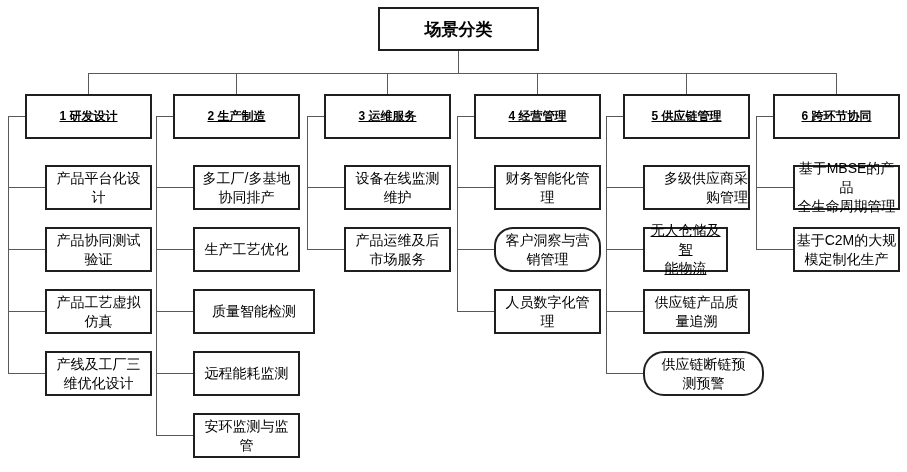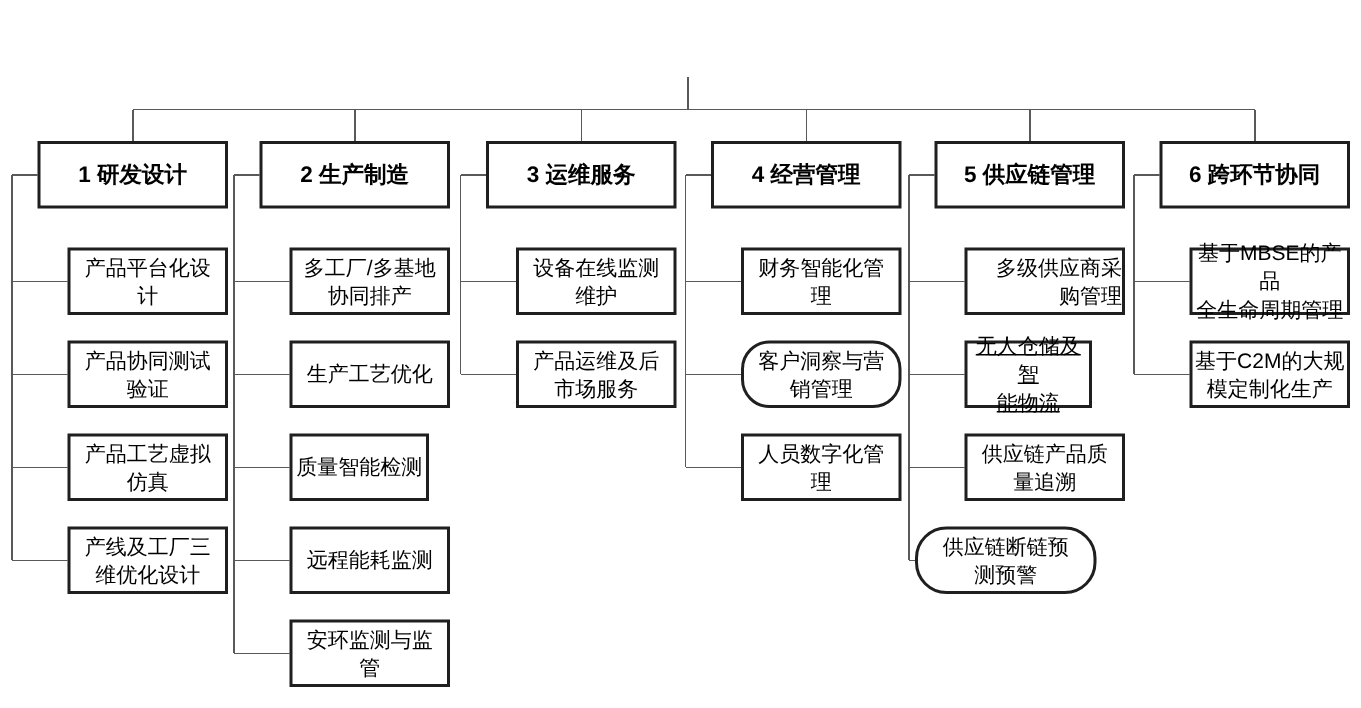--- a/index.html
+++ b/index.html
@@ -31,21 +31,22 @@
   .box .lbl{
     white-space:pre-line;
     width:100%;
   }
   .root-box{
     font-weight:bold;
     font-size:17px;
   }
   .cat-box{
     font-weight:bold;
-    font-size:15px;
+    font-size:12px;
+    text-decoration:underline;
   }
   .leaf-box{
     font-weight:normal;
     font-size:14px;
     line-height:19px;
   }
 </style>
 </head>
 <body>
 
@@ -85,20 +86,23 @@
       <line x1="606" y1="187.5" x2="643" y2="187.5" stroke="#595959" stroke-width="1"></line>
       <line x1="606" y1="249.5" x2="643" y2="249.5" stroke="#595959" stroke-width="1"></line>
       <line x1="606" y1="311.5" x2="643" y2="311.5" stroke="#595959" stroke-width="1"></line>
       <line x1="606" y1="373.5" x2="643" y2="373.5" stroke="#595959" stroke-width="1"></line>
       <line x1="836.5" y1="73" x2="836.5" y2="94" stroke="#595959" stroke-width="1"></line>
       <line x1="756" y1="116.5" x2="773" y2="116.5" stroke="#595959" stroke-width="1"></line>
       <line x1="756" y1="116.5" x2="756" y2="249.5" stroke="#595959" stroke-width="1"></line>
       <line x1="756" y1="187.5" x2="793" y2="187.5" stroke="#595959" stroke-width="1"></line>
       <line x1="756" y1="249.5" x2="793" y2="249.5" stroke="#595959" stroke-width="1"></line>
     </svg>
+  <div class="box root-box" id="root-node" style="left:378px;top:7px;width:161px;height:44px;">
+    <span class="lbl">场景分类</span>
+  </div>
   <div id="tree">
       <div class="box cat-box" style="left: 25px; top: 94px; width: 127px; height: 45px; border-color: rgb(31, 31, 31);">
         <span class="lbl">1 研发设计</span>
       </div>
       <div class="box leaf-box" style="left: 45px; top: 165px; width: 107px; height: 45px; border-color: rgb(31, 31, 31);">
         <span class="lbl">产品平台化设
 计</span>
       </div>
       <div class="box leaf-box" style="left: 45px; top: 227px; width: 107px; height: 45px; border-color: rgb(31, 31, 31);">
         <span class="lbl">产品协同测试
@@ -115,21 +119,21 @@
       <div class="box cat-box" style="left: 173px; top: 94px; width: 127px; height: 45px; border-color: rgb(31, 31, 31);">
         <span class="lbl">2 生产制造</span>
       </div>
       <div class="box leaf-box" style="left: 193px; top: 165px; width: 107px; height: 45px; border-color: rgb(31, 31, 31);">
         <span class="lbl">多工厂/多基地
 协同排产</span>
       </div>
       <div class="box leaf-box" style="left: 193px; top: 227px; width: 107px; height: 45px; border-color: rgb(31, 31, 31);">
         <span class="lbl">生产工艺优化</span>
       </div>
-      <div class="box leaf-box" style="left: 193px; top: 289px; width: 93px; height: 45px; border-color: rgb(31, 31, 31);">
+      <div class="box leaf-box" style="left: 193px; top: 289px; width: 122px; height: 45px; border-color: rgb(31, 31, 31);">
         <span class="lbl">质量智能检测</span>
       </div>
       <div class="box leaf-box" style="left: 193px; top: 351px; width: 107px; height: 45px; border-color: rgb(31, 31, 31);">
         <span class="lbl">远程能耗监测</span>
       </div>
       <div class="box leaf-box" style="left: 193px; top: 413px; width: 107px; height: 45px; border-color: rgb(31, 31, 31);">
         <span class="lbl">安环监测与监
 管</span>
       </div>
       <div class="box cat-box" style="left: 324px; top: 94px; width: 127px; height: 45px; border-color: rgb(31, 31, 31);">
@@ -166,21 +170,21 @@
 购管理</span>
       </div>
       <div class="box leaf-box" style="left: 643px; top: 227px; width: 85px; height: 45px; border-color: rgb(31, 31, 31); text-decoration: underline;">
         <span class="lbl">无人仓储及智
 能物流</span>
       </div>
       <div class="box leaf-box" style="left: 643px; top: 289px; width: 107px; height: 45px; border-color: rgb(31, 31, 31);">
         <span class="lbl">供应链产品质
 量追溯</span>
       </div>
-      <div class="box leaf-box" style="left: 610px; top: 351px; width: 121px; height: 45px; border-color: rgb(31, 31, 31); border-radius: 21px;">
+      <div class="box leaf-box" style="left: 643px; top: 351px; width: 121px; height: 45px; border-color: rgb(31, 31, 31); border-radius: 21px;">
         <span class="lbl">供应链断链预
 测预警</span>
       </div>
       <div class="box cat-box" style="left: 773px; top: 94px; width: 127px; height: 45px; border-color: rgb(31, 31, 31);">
         <span class="lbl">6 跨环节协同</span>
       </div>
       <div class="box leaf-box" style="left: 793px; top: 165px; width: 107px; height: 45px; border-color: rgb(31, 31, 31);">
         <span class="lbl">基于MBSE的产品
 全生命周期管理</span>
       </div>

